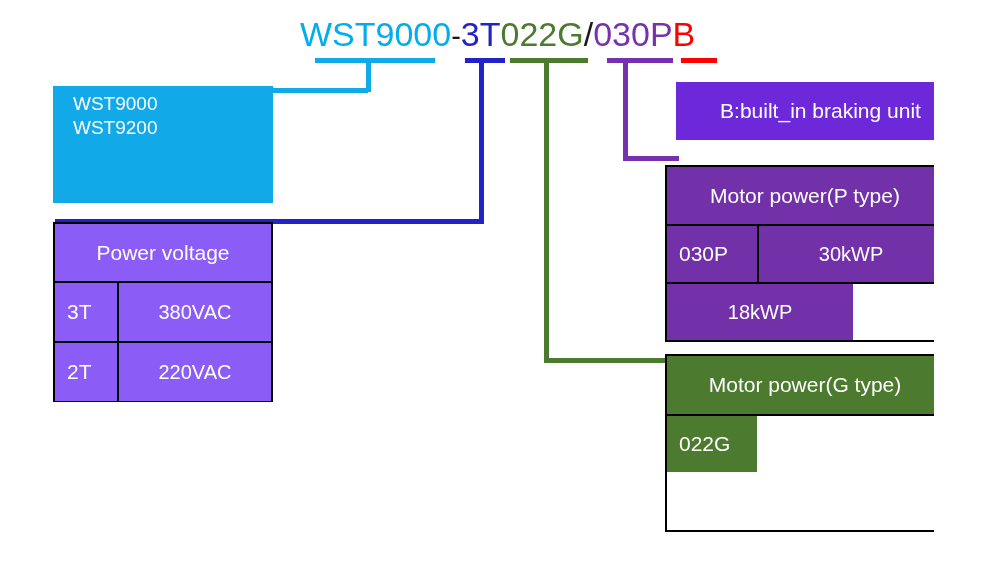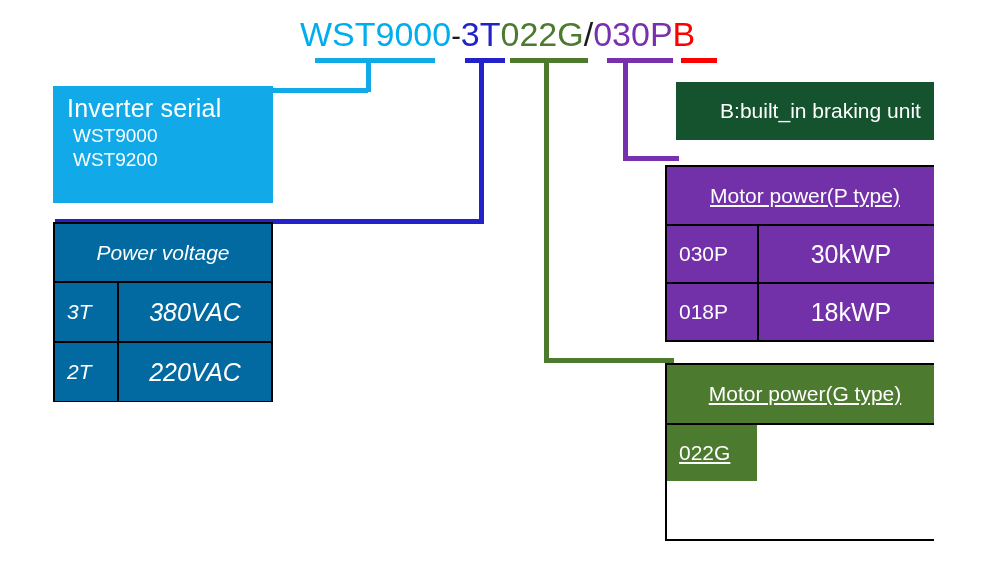--- a/index.html
+++ b/index.html
@@ -61,21 +61,21 @@
   #serial-box .item {
     font-size: 19px;
     line-height: 24px;
     padding-left: 6px;
   }
 
   
   #brake-box {
     left: 676px; top: 82px;
     width: 289px; height: 58px;
-    background: #14532d;
+    background: #6d28d9;
     display: flex;
     align-items: center;
     justify-content: center;
   }
   #brake-box .title { font-size: 21px; }
 
   
   .tbl {
     position: absolute;
     box-sizing: border-box;
@@ -98,43 +98,43 @@
     justify-content: center;
     font-size: 21px;
   }
   .tbl .code {
     justify-content: flex-start;
     padding-left: 12px;
     font-size: 21px;
   }
   .tbl .val {
     justify-content: center;
-    font-size: 25px;
+    font-size: 20px;
   }
 
   
   #volt-table { left: 53px; top: 222px; width: 220px; height: 180px; }
-  #volt-table .cell { background: #0369a1; font-style: italic; }
+  #volt-table .cell { background: #8b5cf6; }
   #volt-table .row.r-head { height: 57px; }
   #volt-table .row.r-body { height: 60px; }
   #volt-table .c-narrow { width: 62px; }
   #volt-table .c-wide   { width: 154px; }
   #volt-table .c-full   { width: 216px; }
 
   
   #ptype-table { left: 665px; top: 165px; width: 280px; height: 177px; }
   #ptype-table .cell { background: #7231A8; }
   #ptype-table .row.r-head { height: 57px; }
   #ptype-table .row.r-body { height: 58px; }
   #ptype-table .c-narrow { width: 90px; }
   #ptype-table .c-wide   { width: 186px; }
-  #ptype-table .c-full   { width: 276px; text-decoration: underline; }
-
-  
-  #gtype-table { left: 665px; top: 363px; width: 280px; height: 178px; text-decoration: underline; }
+  #ptype-table .c-full   { width: 276px; }
+
+  
+  #gtype-table { left: 665px; top: 354px; width: 280px; height: 178px; }
   #gtype-table .cell { background: #4C7A2E; }
   #gtype-table .row.r-head { height: 58px; }
   #gtype-table .row.r-body { height: 58px; }
   #gtype-table .c-narrow { width: 90px; }
   #gtype-table .c-wide   { width: 186px; }
   #gtype-table .c-full   { width: 276px; }
 </style>
 </head>
 <body>
 
@@ -154,21 +154,20 @@
   <div class="conn v" style="left:544px; top:58px; height:303px; background:#4C7A2E;"></div>
   <div class="conn h" style="left:544px; top:358px; width:130px; background:#4C7A2E;"></div>
 
   <div class="conn h" style="left:607px; top:58px; width:66px; background:#7731AE;"></div>
   <div class="conn v" style="left:623px; top:58px; height:103px; background:#7731AE;"></div>
   <div class="conn h" style="left:623px; top:156px; width:56px; background:#7731AE;"></div>
 
   <div class="conn h" style="left:681px; top:58px; width:36px; background:#FF0000;"></div>
 
   <div class="box" id="serial-box">
-    <div class="title">Inverter serial</div>
     <div class="item">WST9000</div>
     <div class="item">WST9200</div>
   </div>
 
   <div class="box" id="brake-box">
     <div class="title">B:built_in braking unit</div>
   </div>
 
   <div class="tbl" id="volt-table">
     <div class="row r-head">
@@ -186,21 +185,20 @@
 
   <div class="tbl" id="ptype-table">
     <div class="row r-head">
       <div class="cell hdr c-full">Motor power(P type)</div>
     </div>
     <div class="row r-body">
       <div class="cell code c-narrow">030P</div>
       <div class="cell val c-wide">30kWP</div>
     </div>
     <div class="row r-body">
-      <div class="cell code c-narrow">018P</div>
       <div class="cell val c-wide">18kWP</div>
     </div>
   </div>
 
   <div class="tbl" id="gtype-table">
     <div class="row r-head">
       <div class="cell hdr c-full">Motor power(G type)</div>
     </div>
     <div class="row r-body">
       <div class="cell code c-narrow">022G</div>

